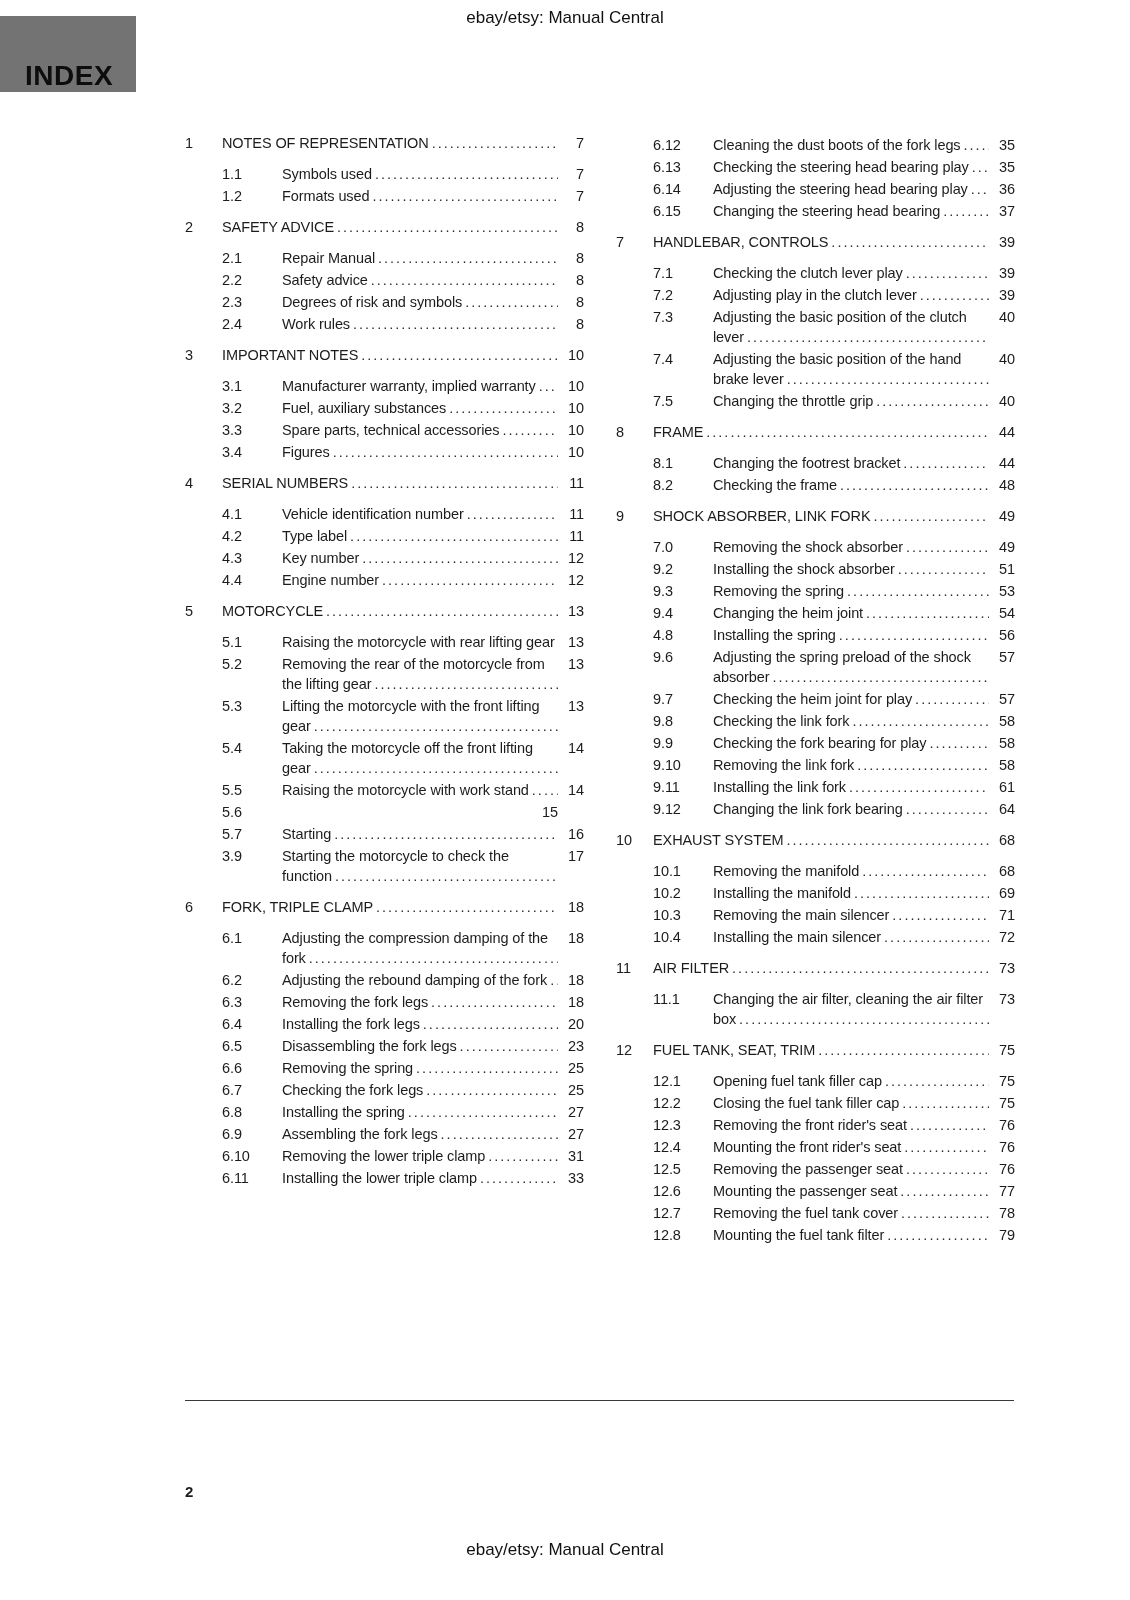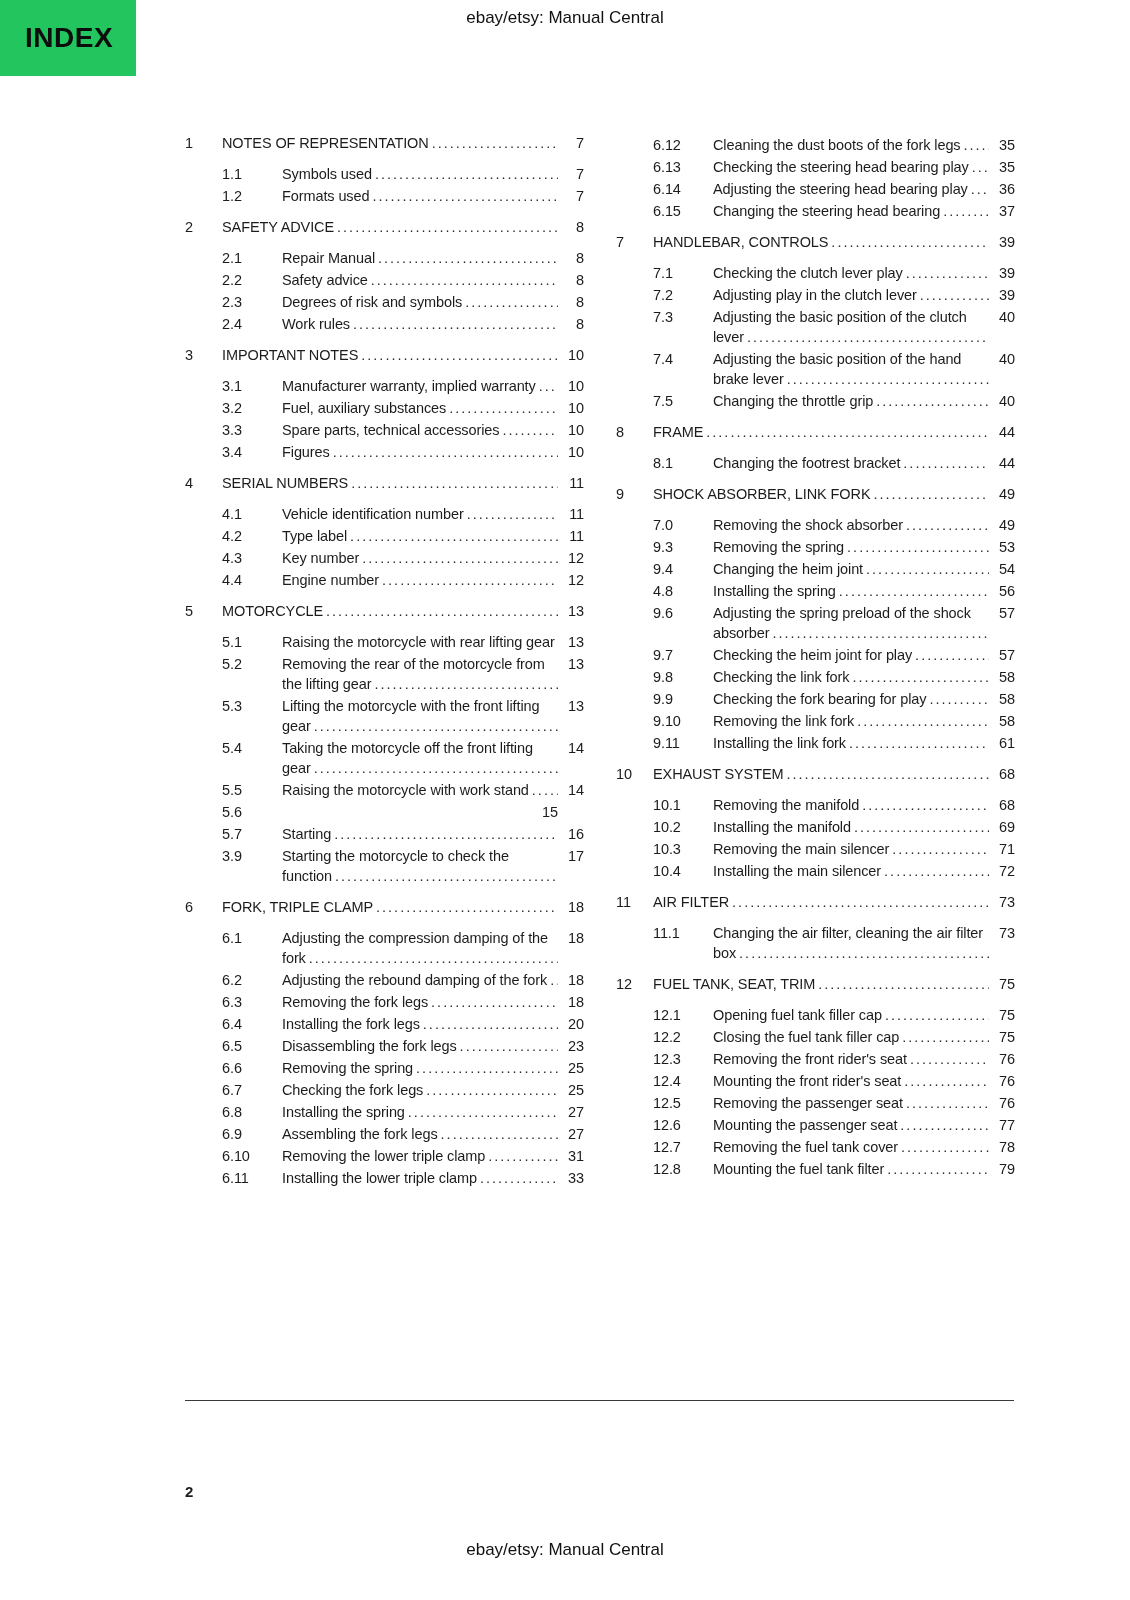--- a/index.html
+++ b/index.html
@@ -14,25 +14,25 @@
   }
   .page-header {
     position: absolute;
     top: 8px; left: 0; right: 0;
     text-align: center;
     font-size: 17px;
     color: #111;
   }
   .index-box {
     position: absolute;
-    top: 0; left: 0;
+    top: 16px; left: 0;
     width: 136px; height: 76px;
-    background: #22c55e;
+    background: #737373;
     display: flex;
-    align-items: center;
+    align-items: flex-end;
     padding-left: 25px;
   }
   .index-box .index-label {
     font-size: 28px;
     font-weight: 700;
     color: #0d0d0d;
     letter-spacing: 0.5px;
   }
   .toc {
     position: absolute;
@@ -377,33 +377,43 @@
         <div class="row heading">
           <span class="num">8</span>
           <span class="title"><span class="title-text">FRAME</span></span>
           <span class="page-col">44</span>
         </div>
         <div class="row entry">
           <span class="num">8.1</span>
           <span class="title"><span class="title-text">Changing the footrest bracket</span></span>
           <span class="page-col">44</span>
         </div>
+        <div class="row entry">
+          <span class="num">8.2</span>
+          <span class="title"><span class="title-text">Checking the frame</span></span>
+          <span class="page-col">48</span>
+        </div>
       </div>
       <div class="section">
         <div class="row heading">
           <span class="num">9</span>
           <span class="title"><span class="title-text">SHOCK ABSORBER, LINK FORK</span></span>
           <span class="page-col">49</span>
         </div>
         <div class="row entry">
           <span class="num">7.0</span>
           <span class="title"><span class="title-text">Removing the shock absorber</span></span>
           <span class="page-col">49</span>
         </div>
         <div class="row entry">
+          <span class="num">9.2</span>
+          <span class="title"><span class="title-text">Installing the shock absorber</span></span>
+          <span class="page-col">51</span>
+        </div>
+        <div class="row entry">
           <span class="num">9.3</span>
           <span class="title"><span class="title-text">Removing the spring</span></span>
           <span class="page-col">53</span>
         </div>
         <div class="row entry">
           <span class="num">9.4</span>
           <span class="title"><span class="title-text">Changing the heim joint</span></span>
           <span class="page-col">54</span>
         </div>
         <div class="row entry">
@@ -434,20 +444,25 @@
         <div class="row entry">
           <span class="num">9.10</span>
           <span class="title"><span class="title-text">Removing the link fork</span></span>
           <span class="page-col">58</span>
         </div>
         <div class="row entry">
           <span class="num">9.11</span>
           <span class="title"><span class="title-text">Installing the link fork</span></span>
           <span class="page-col">61</span>
         </div>
+        <div class="row entry">
+          <span class="num">9.12</span>
+          <span class="title"><span class="title-text">Changing the link fork bearing</span></span>
+          <span class="page-col">64</span>
+        </div>
       </div>
       <div class="section">
         <div class="row heading">
           <span class="num">10</span>
           <span class="title"><span class="title-text">EXHAUST SYSTEM</span></span>
           <span class="page-col">68</span>
         </div>
         <div class="row entry">
           <span class="num">10.1</span>
           <span class="title"><span class="title-text">Removing the manifold</span></span>

